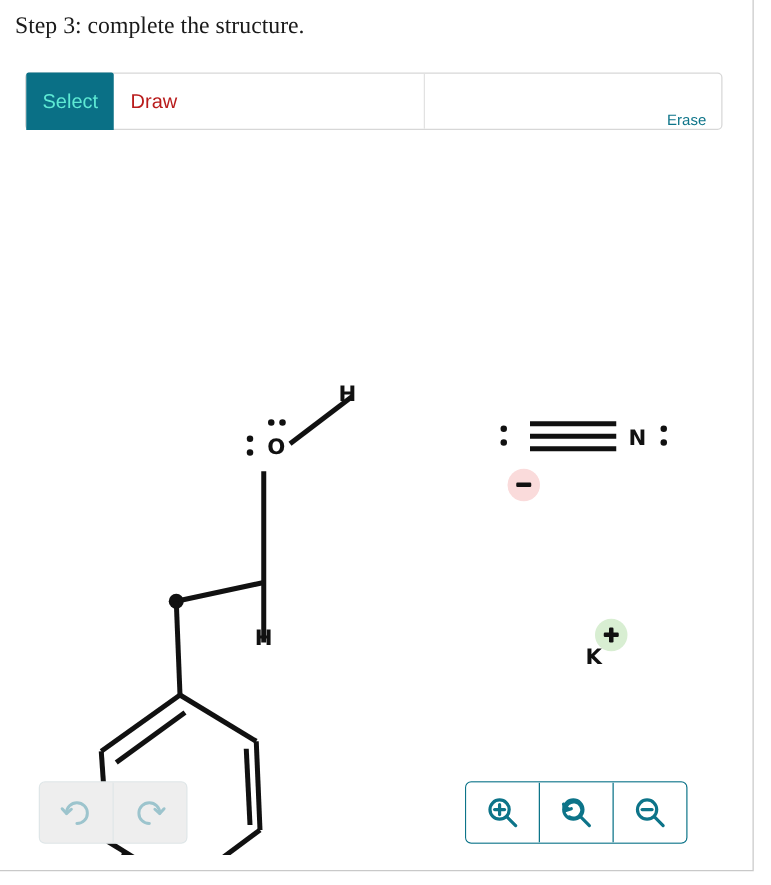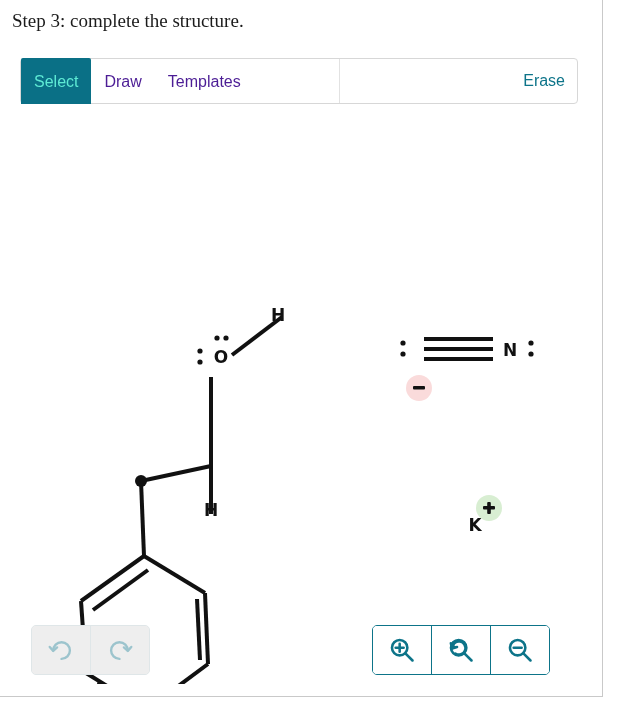--- a/index.html
+++ b/index.html
@@ -68,21 +68,21 @@
     height: 46px;
     display: flex;
     align-items: stretch;
   }
   .tab {
     display: flex;
     align-items: center;
     justify-content: center;
     padding: 0 13px;
     font-size: 16px;
-    color: #4c1d95;
+    color: #b91c1c;
     cursor: pointer;
     user-select: none;
     white-space: nowrap;
   }
   .tab.active {
     background: #0a7086;
     color: #5eead4;
     margin-top: -1px;
     height: 48px;
     border-radius: 2px;
@@ -92,22 +92,22 @@
     position: absolute;
     left: 318px; top: 0px;
     width: 1px; height: 44px;
     background: #e2e2e2;
   }
   .erase-btn {
     position: absolute;
     right: 12px; top: 0;
     height: 44px;
     display: flex;
-    align-items: center;
-    font-size: 16px;
+    align-items: flex-end;
+    font-size: 12px;
     color: #0d7489;
     cursor: pointer;
     user-select: none;
   }
 
   
   .canvas {
     position: absolute;
     left: 0px; top: 46px;
     width: 558px; height: 580px;
@@ -185,23 +185,20 @@
 
   <div class="editor">
 
     <div class="toolbar">
       <div class="tabs">
         <div class="tab active">
           <span>Select</span>
         </div>
         <div class="tab">
           <span>Draw</span>
-        </div>
-        <div class="tab">
-          <span>Templates</span>
         </div>
       </div>
 
       <div class="tool-divider"></div>
 
       <div class="erase-btn">
         <span>Erase</span>
       </div>
     </div>
 

